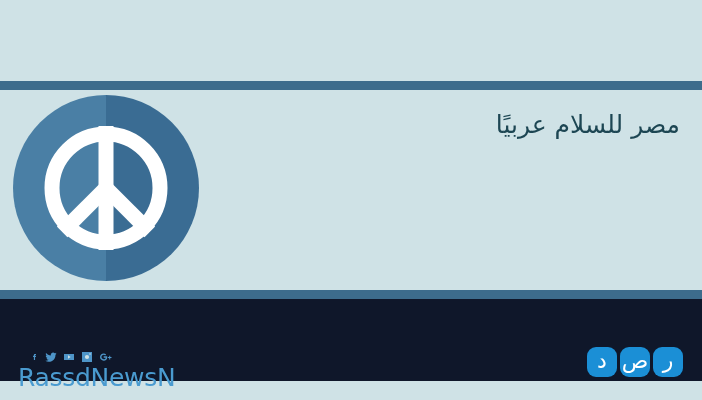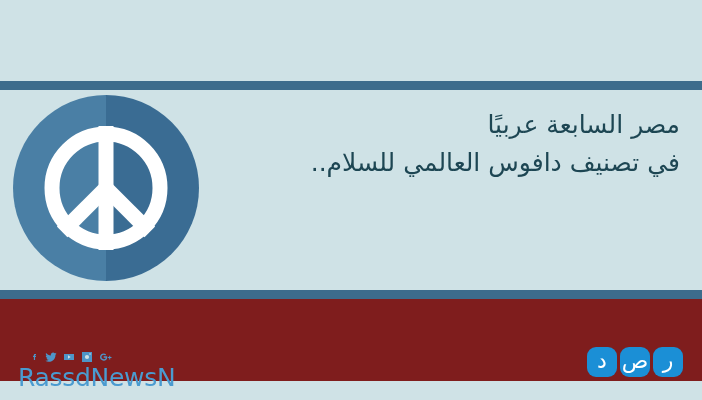--- a/index.html
+++ b/index.html
@@ -77,21 +77,21 @@
     white-space: nowrap;
   }
 
   
   #footer {
     position: absolute;
     left: 0;
     top: 299px;
     width: 702px;
     height: 82px;
-    background: #7f1d1d;
+    background: #0f172a;
   }
 
   #social {
     position: absolute;
     left: 31px;
     top: 51px;
     display: flex;
     align-items: center;
     gap: 6px;
     height: 14px;
@@ -170,22 +170,21 @@
         <circle cx="93" cy="93" r="54" fill="none" stroke="#ffffff" stroke-width="15"></circle>
 
         <rect x="85.5" y="31" width="15" height="124" fill="#ffffff"></rect>
 
         <rect x="85.5" y="93" width="15" height="62" fill="#ffffff" transform="rotate(45 93 93)"></rect>
         <rect x="85.5" y="93" width="15" height="62" fill="#ffffff" transform="rotate(-45 93 93)"></rect>
       </svg>
     </div>
 
     <div id="headline">
-      <span class="ln">مصر السابعة عربيًا</span>
-      <span class="ln">في تصنيف دافوس العالمي للسلام..</span>
+      <span class="ln">مصر للسلام عربيًا</span>
     </div>
 
   </div>
 
   <div class="rule bottom"></div>
 
   <div id="footer">
 
     <div id="social">
       <svg class="sic fb" viewBox="0 0 24 24">

